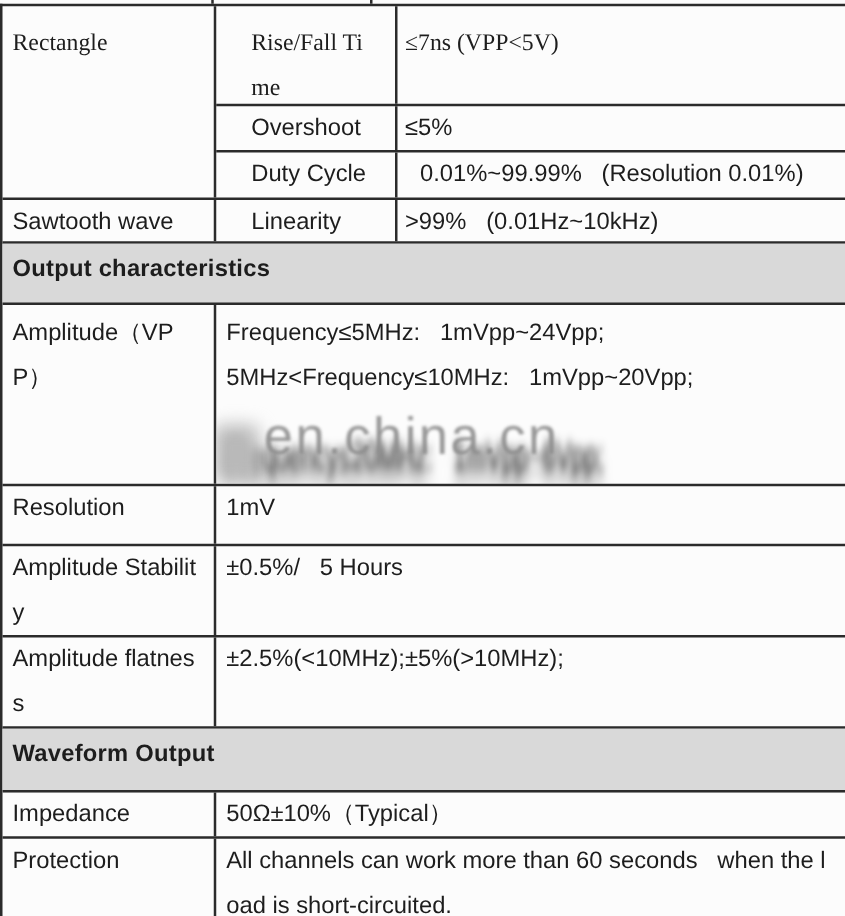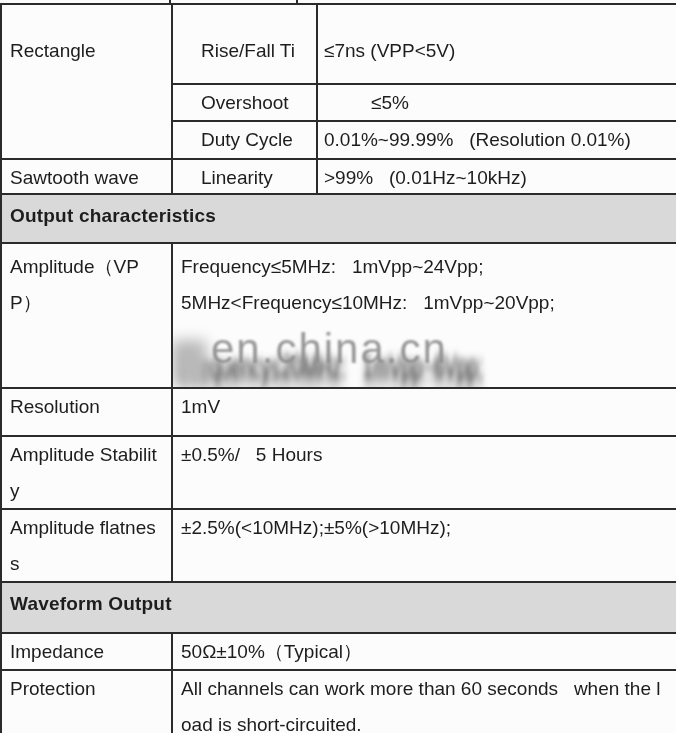--- a/index.html
+++ b/index.html
@@ -19,25 +19,25 @@
   .row, .rowgroup { display:flex; border-bottom:2px solid #2b2b2b; }
   .srow { display:flex; }
   .subcol { flex:1; display:flex; flex-direction:column; }
 
   .cell { line-height:36px; overflow:hidden; }
   .c1 { width:171px; flex:none; border-right:2px solid #2b2b2b; padding-left:8px; }
   .c2 { width:125px; flex:none; border-right:2px solid #2b2b2b; padding-left:8px;margin-left:20px; }
   .c3 { flex:1; padding-left:6px; }
   .cv { flex:1; padding-left:8px; }
   .ln { white-space:pre; }
-  .pt12 { padding-top:28px; }
+  .pt12 { padding-top:12px;font-family:Liberation Serif, serif; }
 
   .h80 { height:80px; border-bottom:2px solid #2b2b2b; }
-  .h37 { height:37px; border-bottom:2px solid #2b2b2b;gap:47px; }
-  .h36l { height:36px; }
+  .h37 { height:37px; border-bottom:2px solid #2b2b2b; }
+  .h36l { height:36px;gap:12px; }
 
   .rh35 { height:35px; } .rh36 { height:48px; } .rh37 { height:37px; }
   .rh70 { height:70px; } .rh73 { height:73px; } .rh145 { height:145px; }
   .rh145 .cell { padding-top:5px; }
 
   .band { height:49px; background:#d9d9d9; border-bottom:2px solid #2b2b2b; padding:6px 0 0 8px; }
   .band.b2 { height:51px; }
   .bandtext { font-weight:bold; font-size:19px; line-height:30px; letter-spacing:.2px; white-space:pre; }
 
   .ampcell { position:relative; }

